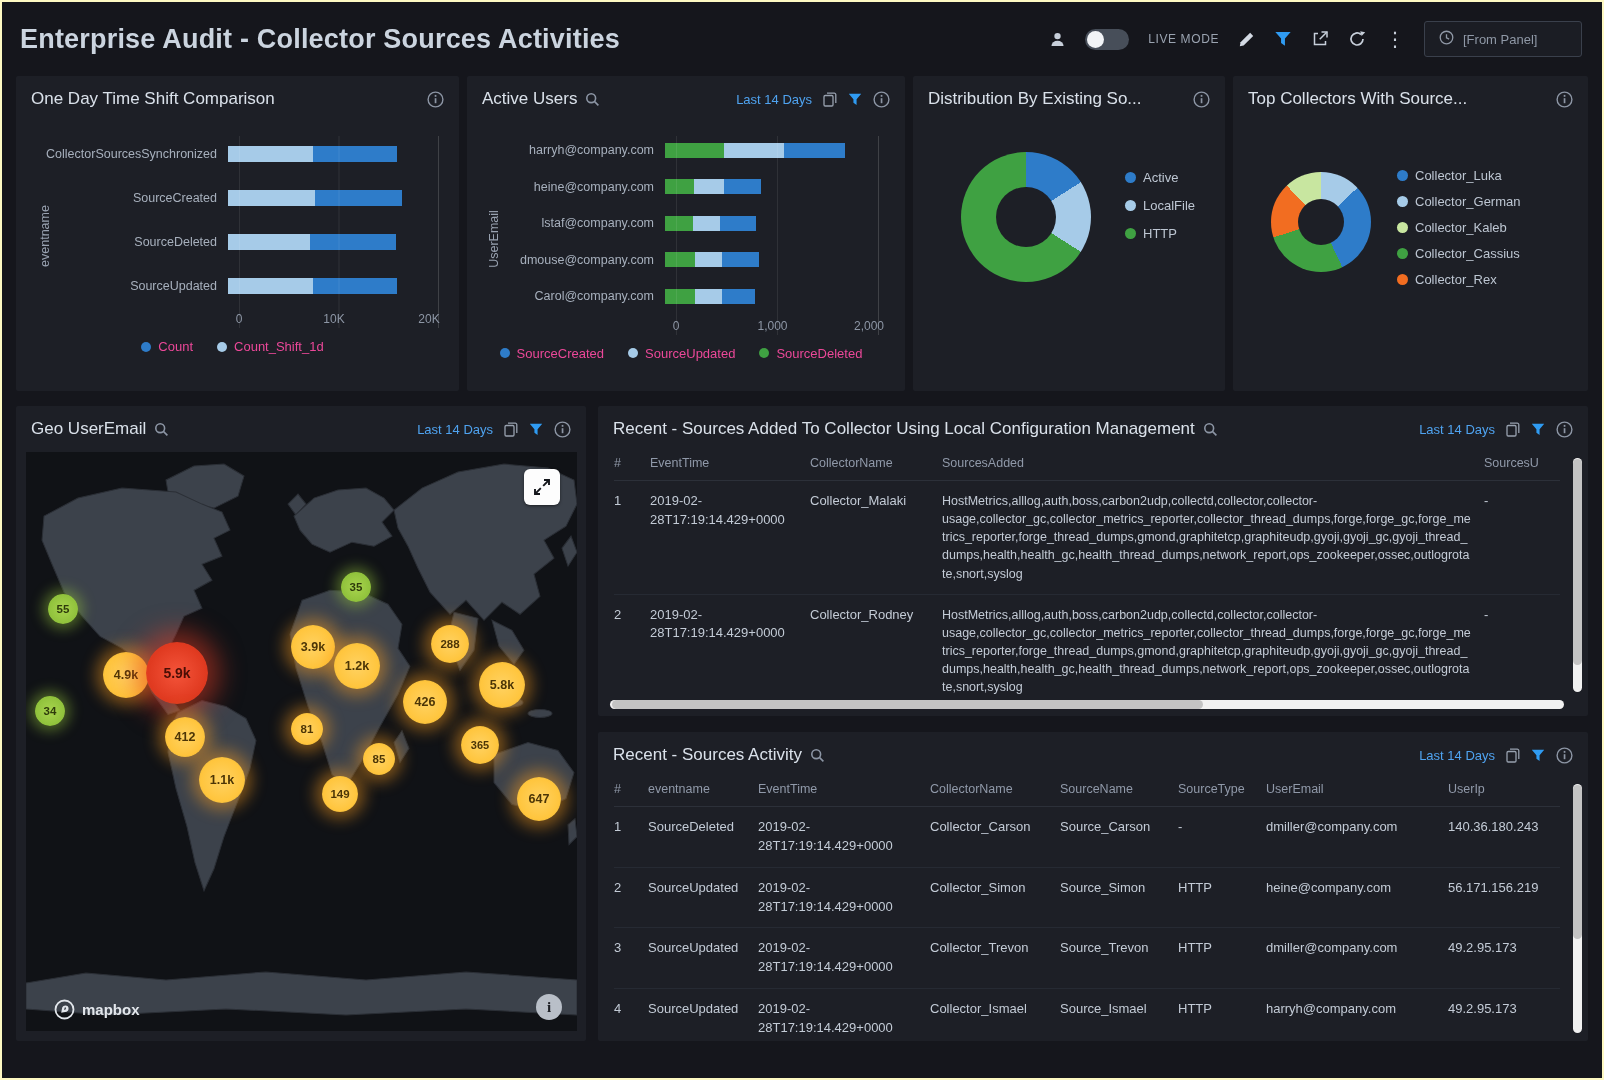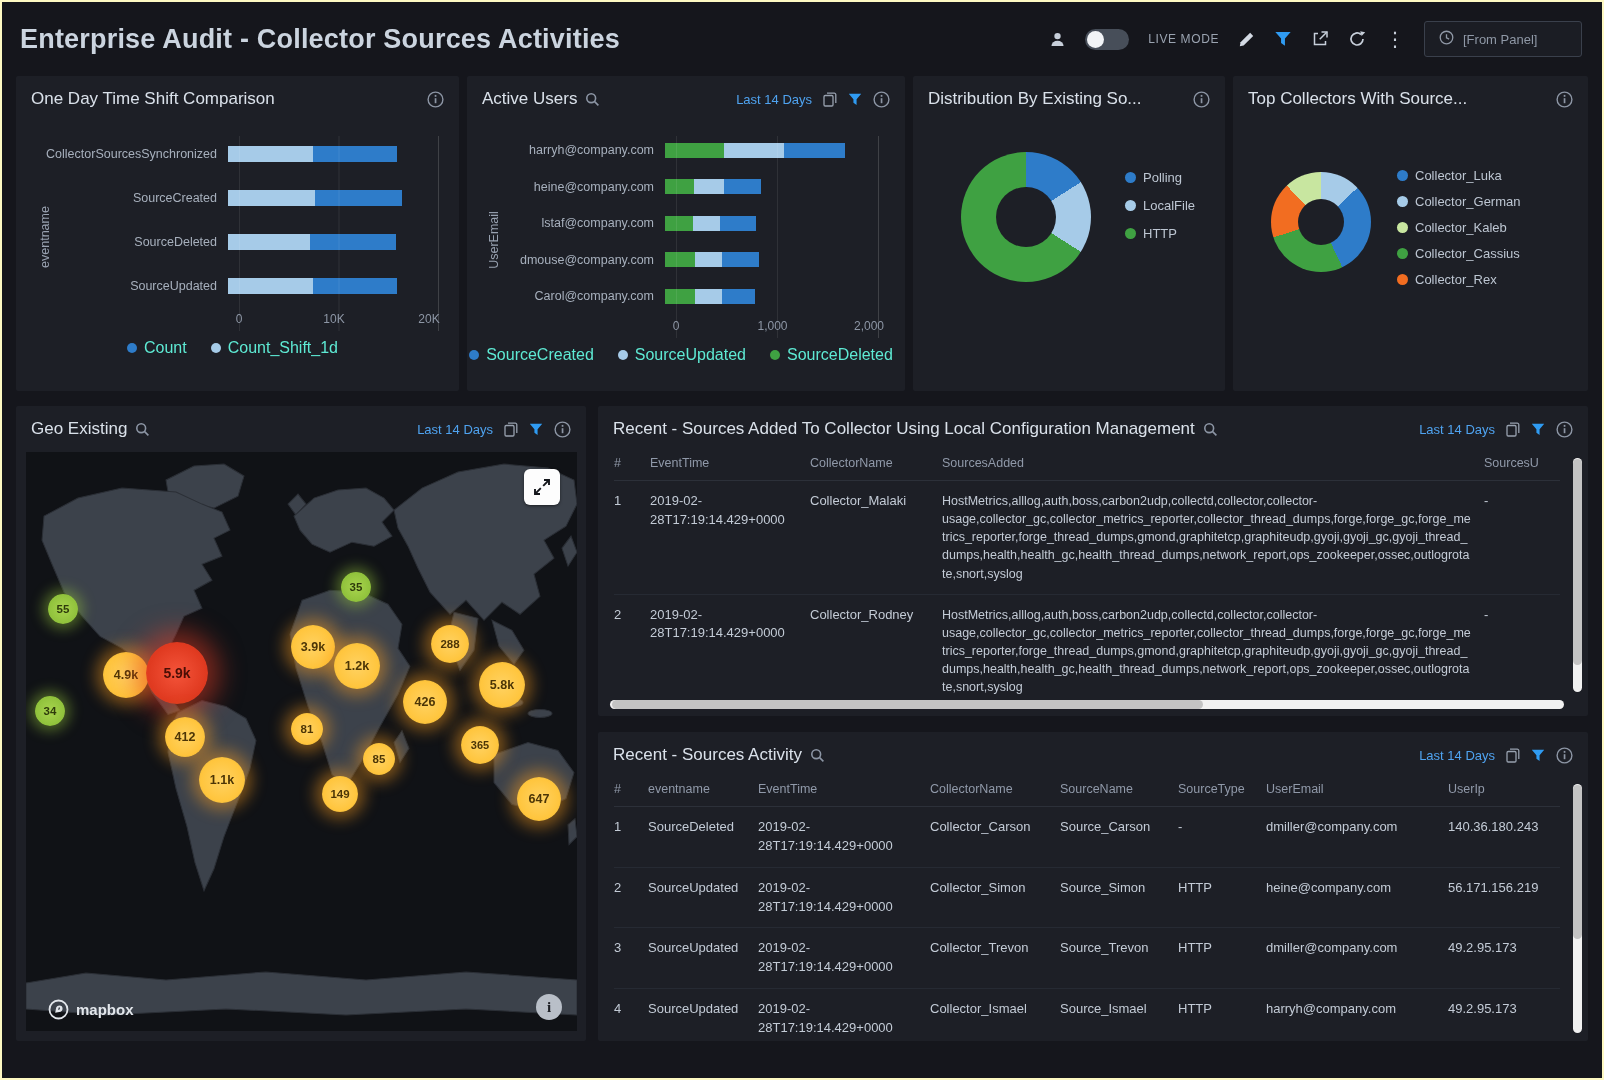--- a/index.html
+++ b/index.html
@@ -61,21 +61,21 @@
     background-size:50% 100%; border-right:1px solid rgba(255,255,255,.08);
   }
   .bar-row { display:flex; align-items:center; }
   .bar-label { padding-right:11px; text-align:right; font-size:12.5px; color:#A7B0BD;
     white-space:nowrap; overflow:hidden; }
   .bar-track { flex:1; display:flex; }
   .bar-seg { height:100%; display:block; cursor:pointer; }
   .ticks { position:relative; height:20px; margin-top:4px; }
   .tick { position:absolute; transform:translateX(-50%); font-size:12px; color:#8D96A5; white-space:nowrap; }
   .legend-row { display:flex; justify-content:center; gap:24px; margin-top:7px; }
-  .legend-item { display:flex; align-items:center; gap:7px; font-size:16px; color:#5eead4; cursor:pointer; }
+  .legend-item { display:flex; align-items:center; gap:7px; font-size:13px; color:#ec4899; cursor:pointer; }
   .dot { width:10px; height:10px; border-radius:50%; flex-shrink:0; }
   
   .c-timeshift .bar-label { width:212px; }
   .c-timeshift .bar-row { height:44px; }
   .c-timeshift .bar-track { height:16px; margin-right:10px; }
   .c-timeshift .grid { left:223px; right:20px; bottom:26px; }
   .c-timeshift .ticks { margin-left:223px; margin-right:20px; }
   .c-activeusers .bar-label { width:198px; }
   .c-activeusers .bar-row { height:36.5px; }
   .c-activeusers .bar-track { height:15px; margin-right:16px; }
@@ -100,21 +100,21 @@
     box-shadow:0 0 13px 5px rgba(150,200,60,.45); color:#2E3B0B; }
   .bubble.yellow { background:radial-gradient(circle,#FFD262 0%,#FFC53D 65%,rgba(255,180,40,.8) 100%);
     box-shadow:0 0 15px 7px rgba(255,160,30,.45); color:#4C3506; }
   .bubble.red { background:radial-gradient(circle,#F4543A 0%,#E03A20 65%,rgba(224,58,32,.85) 100%);
     box-shadow:0 0 24px 12px rgba(230,60,35,.5); color:#4A0E05; }
   .expand-btn {
     position:absolute; top:17px; right:17px; width:36px; height:36px;
     background:#FDFDFD; border-radius:6px; display:flex; align-items:center; justify-content:center;
     cursor:pointer; box-shadow:0 1px 3px rgba(0,0,0,.5);
   }
-  .mapbox-logo { position:absolute; left:22px; bottom:11px; display:flex; align-items:center; gap:7px;
+  .mapbox-logo { position:absolute; left:28px; bottom:11px; display:flex; align-items:center; gap:7px;
     color:#E2E6EB; font-size:15px; font-weight:600; cursor:pointer; }
   .map-info-btn {
     position:absolute; right:15px; bottom:11px; width:26px; height:26px; border-radius:50%;
     background:#B9BFC8; color:#1C1F25; display:flex; align-items:center; justify-content:center;
     font-size:15px; font-weight:700; font-family:"Liberation Serif",serif; cursor:pointer;
   }
   
   .table-panel-top { height:310px; flex-shrink:0; }
   .table-panel-bottom { flex:1; }
   .table-wrap { position:absolute; top:46px; left:16px; right:28px; bottom:4px; overflow:hidden; }
@@ -378,21 +378,21 @@
                 <rect x="7.7" y="3.9" width="1.7" height="1.9" fill="#8C95A4"></rect>
               </svg>
           </span>
         </div>
       </div>
       <div class="pie-body" style="padding:30px 12px 0 48px;">
         <div class="donut" style="width: 130px; height: 130px; background: conic-gradient(rgb(46, 124, 201) 0deg, rgb(46, 124, 201) 57.6deg, rgb(166, 203, 232) 57.6deg, rgb(166, 203, 232) 122.4deg, rgb(63, 161, 66) 122.4deg, rgb(63, 161, 66) 360deg);"></div>
         <div class="pie-legend" style="margin-left:34px;margin-top:18px;">
             <span class="legend-item">
               <span class="dot" style="background: rgb(46, 124, 201);"></span>
-              <span>Polling</span>
+              <span>Active</span>
             </span>
             <span class="legend-item">
               <span class="dot" style="background: rgb(166, 203, 232);"></span>
               <span>LocalFile</span>
             </span>
             <span class="legend-item">
               <span class="dot" style="background: rgb(63, 161, 66);"></span>
               <span>HTTP</span>
             </span>
           </div>
@@ -440,21 +440,21 @@
           </div>
       </div>
     </section>
   </div>
 
   <div class="bottom-row">
 
     <section class="panel">
       <div class="panel-head">
         <div class="head-left">
-          <span class="panel-title">Geo Existing</span>
+          <span class="panel-title">Geo UserEmail</span>
           <span class="icon-btn">
             <svg width="15" height="15" viewBox="0 0 15 15">
                 <circle cx="6.2" cy="6.2" r="4.4" stroke="#8C95A4" fill="none" stroke-width="1.6"></circle>
                 <line x1="9.6" y1="9.6" x2="13.4" y2="13.4" stroke="#8C95A4" stroke-width="1.6"></line>
               </svg>
           </span>
         </div>
         <div class="range-group">
           <span class="range-label">Last 14 Days</span>
           <span class="icon-btn">

